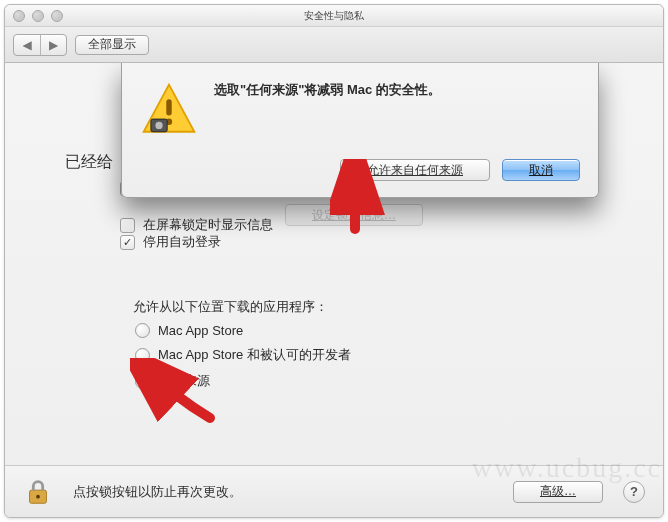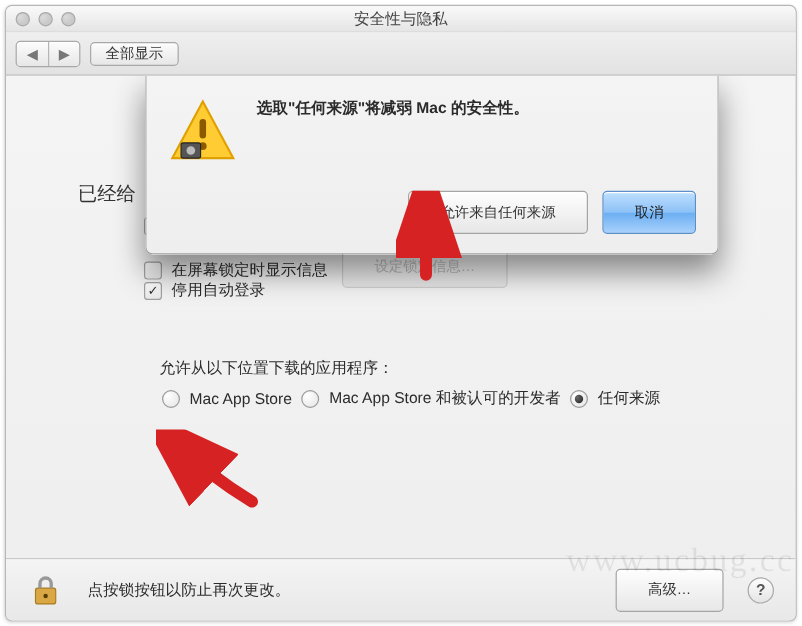--- a/index.html
+++ b/index.html
@@ -33,21 +33,21 @@
     position: relative;
   }
   .traffic { display: flex; gap: 7px; padding-left: 8px; }
   .tl-btn {
     width: 12px; height: 12px; border-radius: 50%;
     background: radial-gradient(circle at 30% 30%, #fff5, #0000 60%), #c9c9c9;
     border: 1px solid #a9a9a9;
   }
   .win-title {
     position: absolute; left: 0; right: 0; text-align: center;
-    font-size: 13px; color: #444; pointer-events: none;
+    font-size: 10px; color: #444; pointer-events: none;
   }
   .toolbar {
     height: 36px;
     background: linear-gradient(#efefef, #e2e2e2);
     border-bottom: 1px solid #b9b9b9;
     display: flex; align-items: center; padding: 0 8px; gap: 8px;
   }
   .seg {
     display: inline-flex;
     border: 1px solid #a9a9a9;
@@ -92,24 +92,25 @@
     display: flex; align-items: center; justify-content: center;
   }
   .radio.sel::after {
     content: ""; width: 7px; height: 7px; border-radius: 50%;
     background: radial-gradient(circle at 30% 30%, #666, #222);
   }
   .dim { color: #b8b8b8; }
   .mac-btn {
     border: 1px solid #a5a5a5; border-radius: 4px;
     background: linear-gradient(#fefefe,#e7e7e7);
-    height: 36px; padding: 0 26px;
+    height: 22px; padding: 0 26px;
     display: inline-flex; align-items: center;
     font-size: 12px; color: #333;
     box-shadow: 0 1px 0 #fff inset;
+    text-decoration: underline;
   }
   .mac-btn.default {
     background: linear-gradient(#bfe0ff,#8dc1f6 50%,#6aaef3 51%,#a9d1fb);
     border-color: #5a8fc9; color: #1a1a1a;
   }
   .footer {
     height: 52px; border-top: 1px solid #c9c9c9;
     background: linear-gradient(#f4f4f4,#e8e8e8);
     border-radius: 0 0 6px 6px;
     display: flex; align-items: center;
@@ -156,21 +157,21 @@
     color: rgba(0,0,0,0.08); font-size: 28px; letter-spacing: 2px;
     font-family: Georgia, serif;
   }
 
   .check1-row { position:absolute; left:115px; top:116px; }
   .check2-row { position:absolute; left:115px; top:153px; }
   .check3-row { position:absolute; left:115px; top:170px; }
   .setlock-btn { position:absolute; left:280px; top:141px; }
   .label1 { top:89px; }
   .label2 { position:absolute; left:128px; top:235px; font-size:13px; }
-  .radios { position:absolute; left:130px; top:260px; display:flex; flex-direction:row; gap:8px; }
+  .radios { position:absolute; left:130px; top:260px; display:flex; flex-direction:column; gap:8px; }
 </style>
 </head>
 <body>
 
 <div class="window">
 
   <div class="titlebar">
     <div class="traffic">
       <div class="tl-btn"></div>
       <div class="tl-btn"></div>

